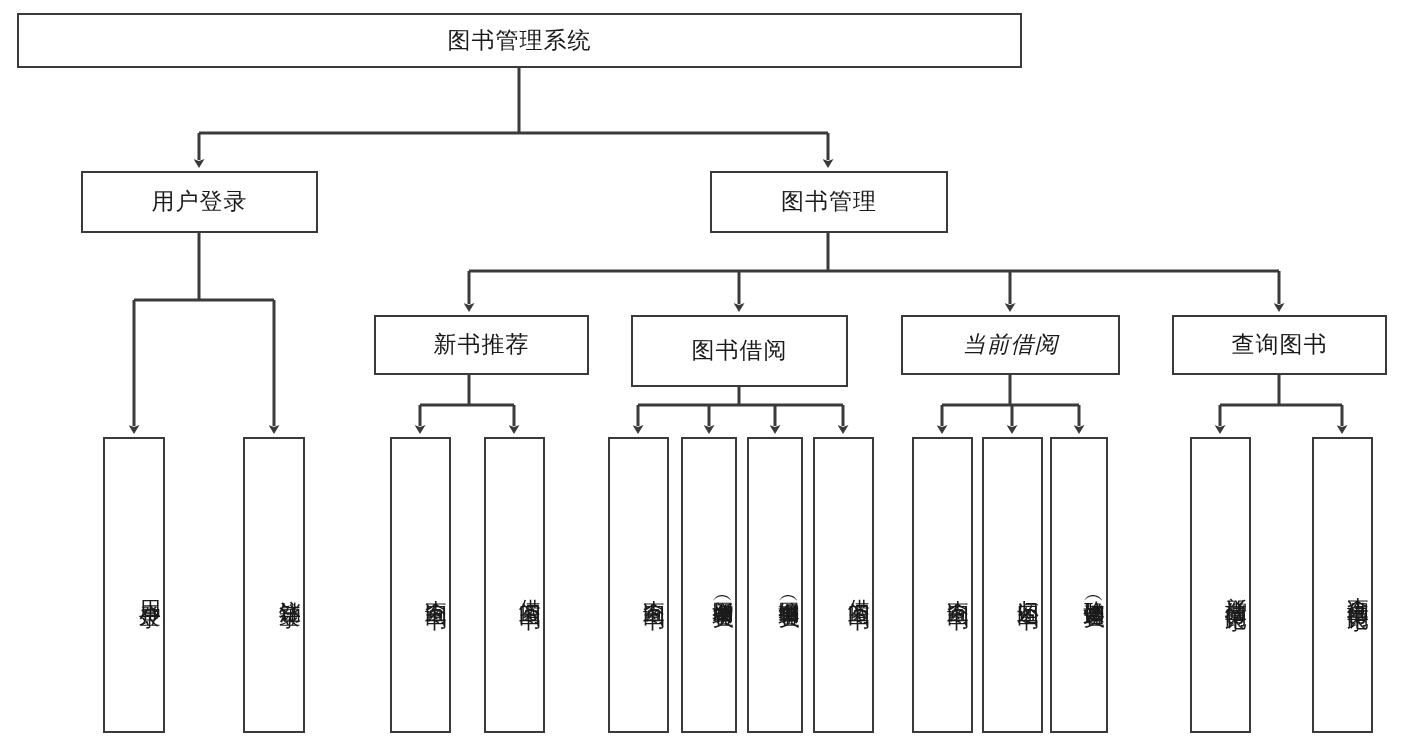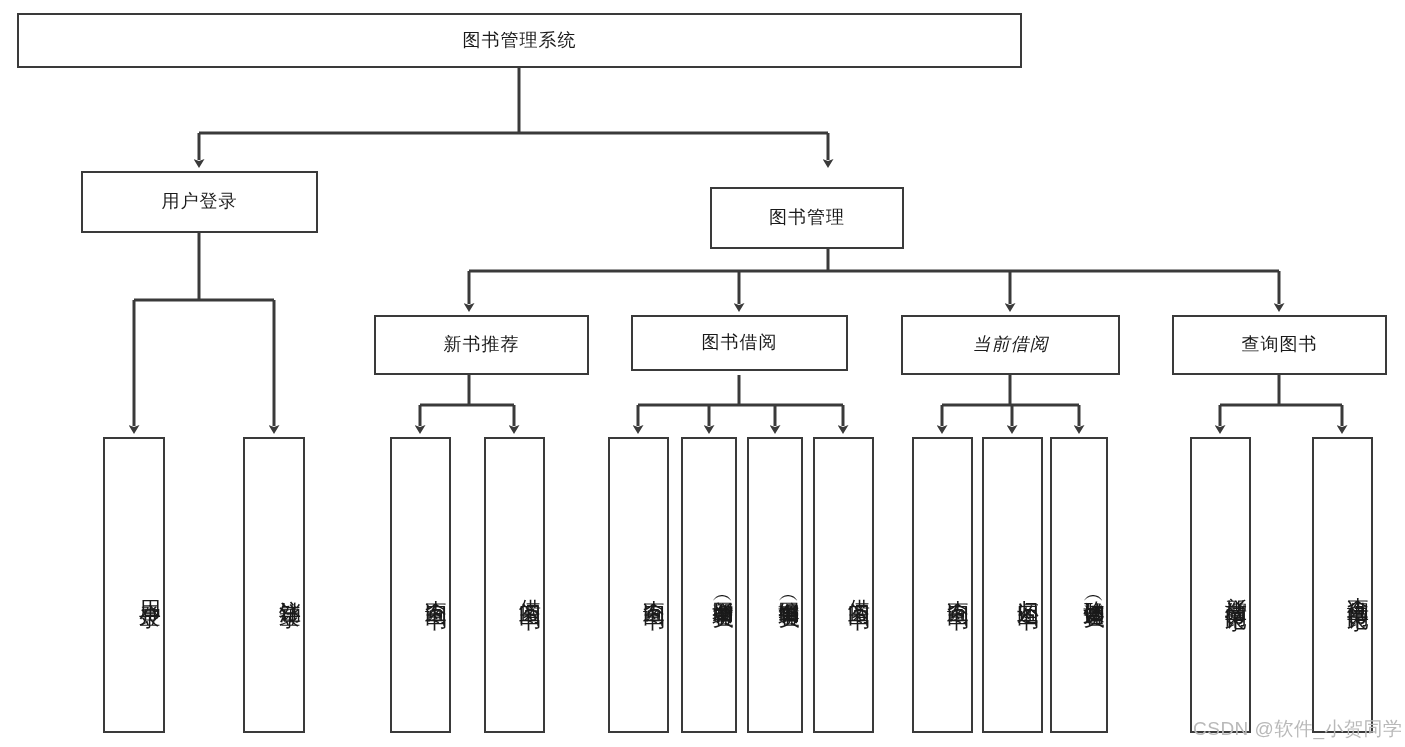--- a/index.html
+++ b/index.html
@@ -31,21 +31,21 @@
     background: #ffffff;
     border: 2.5px solid #3a3a3a;
     display: flex;
     align-items: center;
     justify-content: center;
     color: #1a1a1a;
     line-height: 1.18;
     text-align: center;
   }
   .node.horiz {
-    font-size: 18px;
+    font-size: 23px;
     letter-spacing: 1px;
     align-items: center;
   }
   .node.vert {
     writing-mode: vertical-rl;
     text-orientation: upright;
     font-size: 22px;
     letter-spacing: 3px;
     padding-top: 6px;
     align-items: flex-start;
@@ -120,28 +120,28 @@
     </g>
   </svg>
 
   <div class="node horiz" id="node-root" style="left: 17px; top: 13px; width: 1005px; height: 55px;">
       <span>图书管理系统</span>
     </div>
 
   <div class="node horiz" id="node-l2-0" style="left: 81px; top: 171px; width: 237px; height: 62px;">
       <span>用户登录</span>
     </div>
-  <div class="node horiz" id="node-l2-1" style="left: 710px; top: 187px; width: 194px; height: 62px;">
+  <div class="node horiz" id="node-l2-1" style="left: 710px; top: 171px; width: 238px; height: 62px;">
       <span>图书管理</span>
     </div>
 
   <div class="node horiz" id="node-l3-0" style="left: 362px; top: 315px; width: 215px; height: 60px; margin-left: 12px;">
       <span>新书推荐</span>
     </div>
-  <div class="node horiz" id="node-l3-1" style="left: 631px; top: 315px; width: 217px; height: 56px;">
+  <div class="node horiz" id="node-l3-1" style="left: 631px; top: 315px; width: 217px; height: 72px;">
       <span>图书借阅</span>
     </div>
   <div class="node horiz" id="node-l3-2" style="left: 901px; top: 315px; width: 219px; height: 60px; font-style: italic;">
       <span>当前借阅</span>
     </div>
   <div class="node horiz" id="node-l3-3" style="left: 1172px; top: 315px; width: 215px; height: 60px;">
       <span>查询图书</span>
     </div>
 
   <div class="node vert" id="leaf-0" style="left: 103px; top: 437px; width: 62px; height: 296px;">
@@ -177,15 +177,14 @@
   <div class="node vert tall-text" id="leaf-10" style="left: 1050px; top: 437px; width: 58px; height: 296px;">
       <span>确认归还（管理员）</span>
     </div>
   <div class="node vert" id="leaf-11" style="left: 1190px; top: 437px; width: 61px; height: 296px;">
       <span>新增借阅记录</span>
     </div>
   <div class="node vert" id="leaf-12" style="left: 1312px; top: 437px; width: 61px; height: 296px;">
       <span>查询借阅记录</span>
     </div>
 
-  <div class="watermark" id="watermark" style="left: 1193px; top: 716px;">CSDN @软件_小贺同学</div>
 
 </div>
 
 </body></html>

